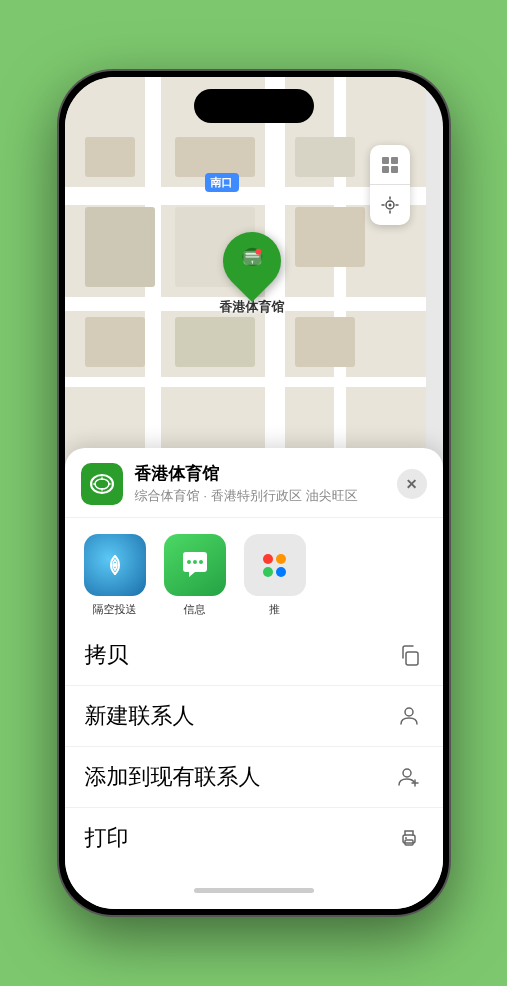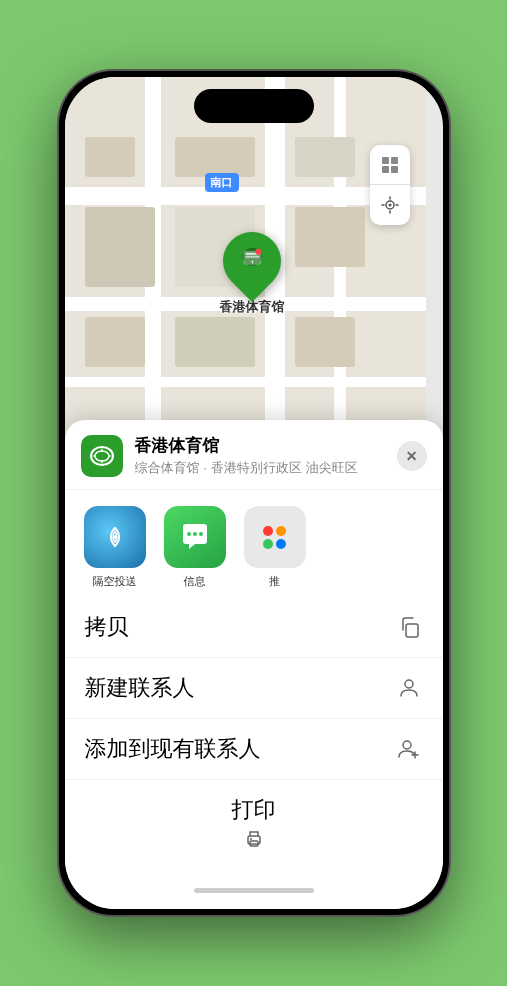--- a/index.html
+++ b/index.html
@@ -280,21 +280,21 @@
     .action-list {
       padding: 0 0 20px;
     }
     .action-item {
       display: flex;
       align-items: center;
       justify-content: space-between;
       padding: 15px 20px;
       border-bottom: 1px solid #f0f0f0;
     }
-    .action-item:last-child { border-bottom: none; flex-direction: column; }
+    .action-item:last-child { border-bottom: none; }
     .action-label {
       font-size: 22px;
       color: #000;
     }
     .action-icon {
       width: 28px;
       height: 28px;
       display: flex;
       align-items: center;
       justify-content: center;

